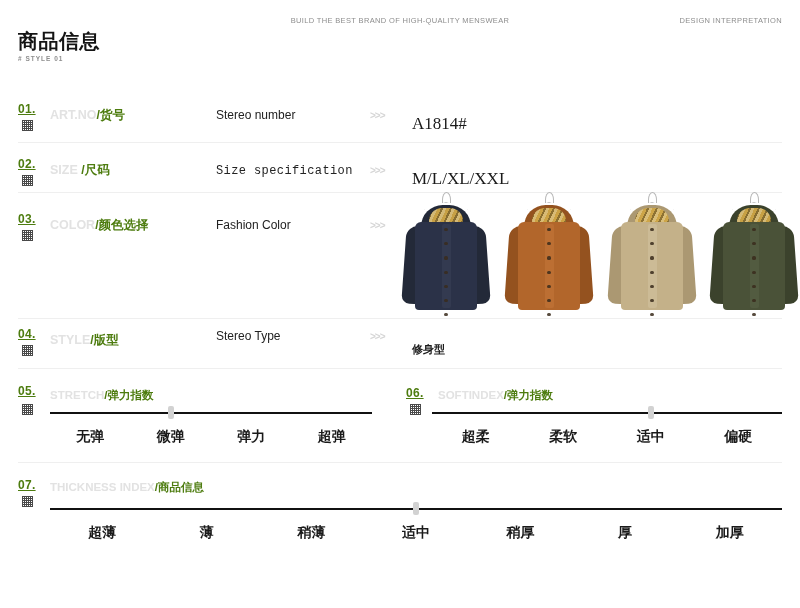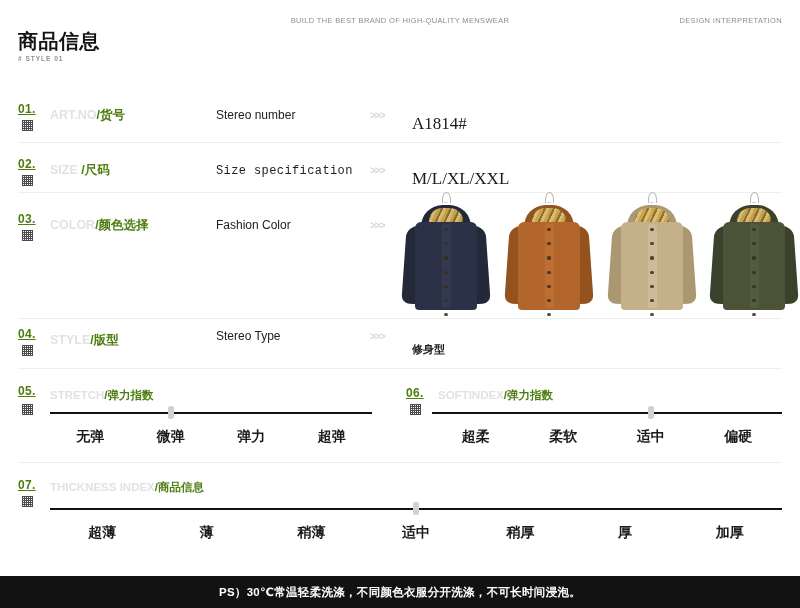--- a/index.html
+++ b/index.html
@@ -309,17 +309,14 @@
         <span style="width: 104.571px;">超薄</span>
         <span style="width: 104.571px;">薄</span>
         <span style="width: 104.571px;">稍薄</span>
         <span style="width: 104.571px;">适中</span>
         <span style="width: 104.571px;">稍厚</span>
         <span style="width: 104.571px;">厚</span>
         <span style="width: 104.571px;">加厚</span>
       </div>
   </div>
 
-  <div class="footer">
-    <span>PS）30℃常温轻柔洗涤，不同颜色衣服分开洗涤，不可长时间浸泡。</span>
-  </div>
 
 </div>
 
 </body></html>

